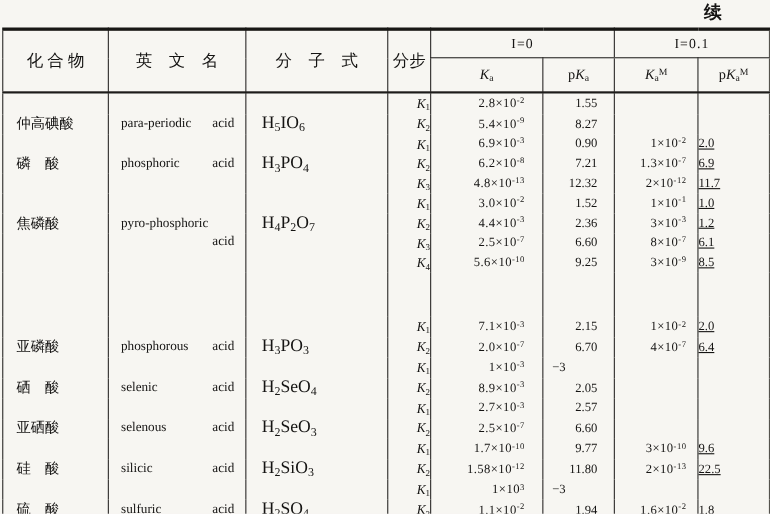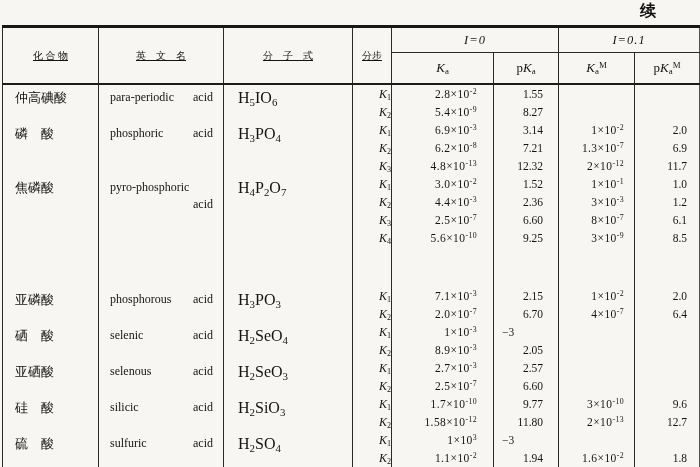--- a/index.html
+++ b/index.html
@@ -26,37 +26,37 @@
   col.c-pka{width:65px;}
   col.c-kam{width:76px;}
   col.c-pkam{width:65px;}
   table{border-top:3px solid #181715;border-bottom:3px solid #181715;border-left:1px solid #2b2a28;border-right:1px solid #55534e;}
   thead th{font-weight:normal;}
   thead tr.h1 th{height:22px;}
   thead tr.h2 th{height:28px;}
   thead{border-bottom:2px solid #1d1c1a;}
   .bl{border-left:1px solid #2b2a28;}
   .bb{border-bottom:1px solid #2b2a28;}
-  .th-cjk{font-size:10px;white-space:pre;text-align:center;text-decoration:underline;}
-  .th-i{font-style:italic;font-size:12.5px;text-align:center;letter-spacing:1px;}
+  .th-cjk{font-size:15px;white-space:pre;text-align:center;}
+  .th-i{font-size:12.5px;text-align:center;letter-spacing:1px;}
   .th-k{font-size:13px;text-align:center;}
   tbody td{height:18px;padding:0;vertical-align:middle;}
-  td.gcell{vertical-align:top;padding-top:4px;margin-top:48px;}
+  td.gcell{vertical-align:top;padding-top:18px;margin-top:48px;}
   .name{font-size:13px;white-space:pre;padding-left:12px;text-align:left;line-height:17px;}
   .eng{display:flex;justify-content:space-between;padding:0 10px 0 11px;font-size:12px;line-height:17px;}
   .eng.twoline{display:block;}
   .eng.twoline .acid{display:block;text-align:right;}
   .formula{font-size:16px;padding-left:14px;text-align:left;line-height:17px;}
   .step{text-align:right;font-style:italic;font-size:12px;padding-left:15px;}
   .step sub{font-style:normal;}
   .ka{text-align:right;padding-right:16px;margin-top:28px;}
   .pka{text-align:right;padding-right:15px;}
   .pka.neg{text-align:left;padding-left:8px;}
   .kam{text-align:right;padding-right:10px;margin-top:28px;}
-  .pkam{text-align:right;padding-right:12px;}
+  .pkam{text-align:left;padding-right:24px;text-decoration:underline;}
   .val{letter-spacing:0.4px;}
   sup{font-size:0.68em;position:relative;vertical-align:baseline;top:-0.45em;}
   sub{font-size:0.68em;position:relative;vertical-align:baseline;top:0.28em;}
   i{font-family:"Liberation Serif","DejaVu Serif",serif;}
   tr.spacer td{height:40px;}
 </style>
 </head>
 <body>
 
 <div class="continued">续</div>
@@ -126,21 +126,21 @@
             <div class="eng">
               <span>phosphoric</span>
               <span class="acid">acid</span>
             </div>
           </td>
       <td class="gcell bl" rowspan="3">
             <div class="formula">H<sub>3</sub>PO<sub>4</sub></div>
           </td>
       <td class="step bl"><i>K</i><sub>1</sub></td>
       <td class="ka bl"><span class="val">6.9×10<sup>-3</sup></span></td>
-      <td class="pka bl">3.14</td>
+      <td class="pka bl">0.90</td>
       <td class="kam bl"><span class="val">1×10<sup>-2</sup></span></td>
       <td class="pkam bl">2.0</td>
     </tr>
     <tr>
       <td class="step bl"><i>K</i><sub>2</sub></td>
       <td class="ka bl"><span class="val">6.2×10<sup>-8</sup></span></td>
       <td class="pka bl">7.21</td>
       <td class="kam bl"><span class="val">1.3×10<sup>-7</sup></span></td>
       <td class="pkam bl">6.9</td>
     </tr>
@@ -299,21 +299,21 @@
       <td class="ka bl"><span class="val">1.7×10<sup>-10</sup></span></td>
       <td class="pka bl">9.77</td>
       <td class="kam bl"><span class="val">3×10<sup>-10</sup></span></td>
       <td class="pkam bl">9.6</td>
     </tr>
     <tr>
       <td class="step bl"><i>K</i><sub>2</sub></td>
       <td class="ka bl"><span class="val">1.58×10<sup>-12</sup></span></td>
       <td class="pka bl">11.80</td>
       <td class="kam bl"><span class="val">2×10<sup>-13</sup></span></td>
-      <td class="pkam bl">12.7</td>
+      <td class="pkam bl">22.5</td>
     </tr>
 
     <tr>
       <td class="gcell" rowspan="2">
             <div class="name">硫    酸</div>
           </td>
       <td class="gcell bl" rowspan="2">
             <div class="eng">
               <span>sulfuric</span>
               <span class="acid">acid</span>

